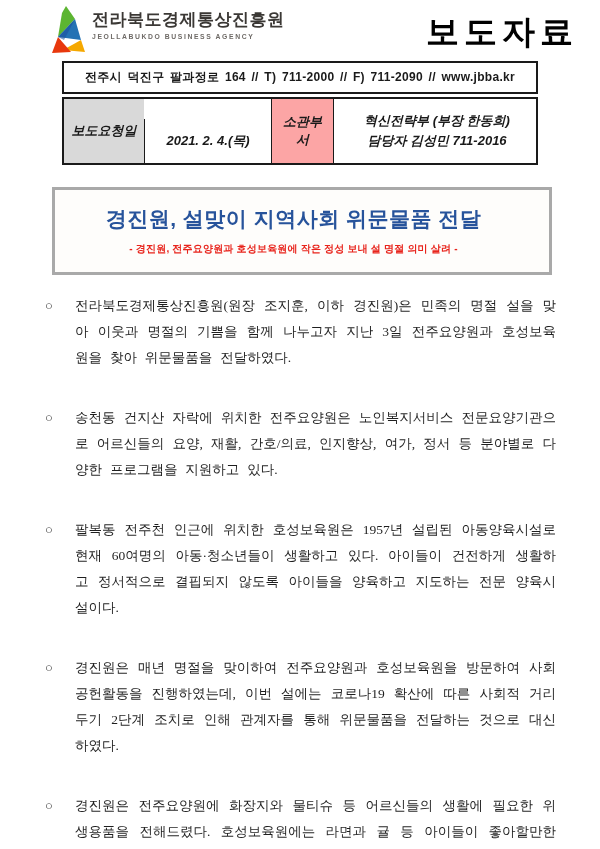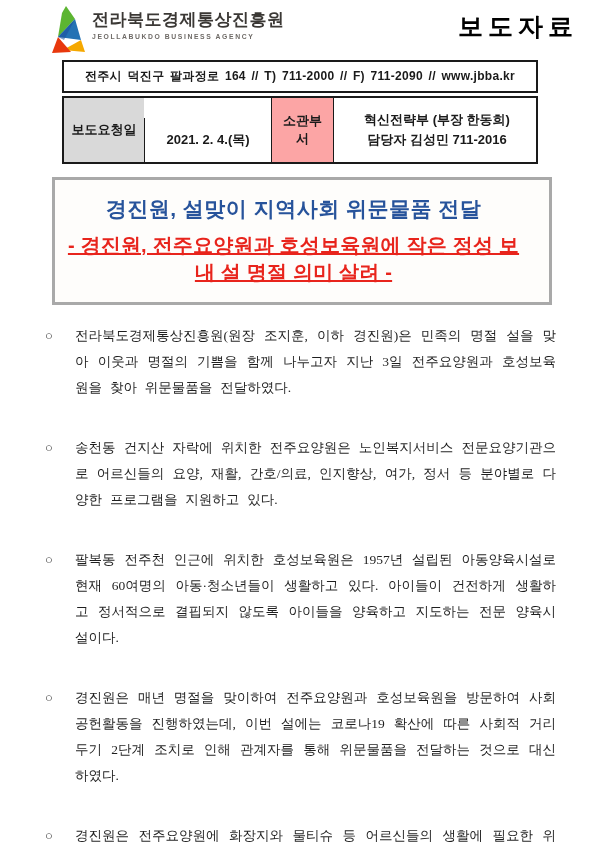--- a/index.html
+++ b/index.html
@@ -33,21 +33,21 @@
     line-height: 1.1;
   }
   .org-name-en {
     font-size: 6.8px;
     font-weight: 700;
     letter-spacing: 1.6px;
     color: #6e6a66;
     margin-top: 3px;
   }
   .doc-type {
-    font-size: 25px;
+    font-size: 33px;
     font-weight: 900;
     letter-spacing: 5px;
     color: #000000;
     padding-top: 4px;
   }
 
   
   .addr-box {
     margin: 6px 62px 0 62px;
     border: 2px solid #1a1a1a;
@@ -61,56 +61,56 @@
     background: #ffffff;
   }
 
   
   .info-table {
     margin: 3px 62px 0 62px;
     border: 2px solid #1a1a1a;
     display: flex;
     align-items: stretch;
     background: #ffffff;
+    font-style: italic;
   }
   .info-cell {
     display: flex;
     flex-direction: column;
     justify-content: center;
     font-size: 13px;
     font-weight: 700;
     padding: 5px 6px;
     min-height: 44px;
   }
   .info-cell.gray { background: #d9d9d9; align-items: center; text-align: center; }
   .cell-sep { border-left: 1.5px solid #1a1a1a; }
   .c1 { width: 80px; }
   .c2 { width: 127px; align-items: center; text-align: center; margin-top: 20px; }
   .c3 { width: 62px; }
   .c4 { flex: 1; align-items: center; text-align: left; padding-left: 10px; line-height: 1.55; }
 
   
   .title-box {
-    margin: 13px 48px 0 52px;
+    margin: 22px 48px 0 52px;
     border: 3px solid #a9a9a9;
     background: #fefdfb;
     padding: 15px 25px 16px 8px;
     text-align: center;
   }
   .main-title {
     font-size: 21px;
     font-weight: 800;
     letter-spacing: 0.5px;
   }
   .sub-title {
     margin-top: 9px;
-    font-size: 20px;
+    font-size: 10px;
     font-weight: 800;
     letter-spacing: 0.2px;
-    text-decoration: underline;
   }
 
   
   .body-area {
     margin: 18px 44px 0 45px;
     font-family: "Liberation Serif", "DejaVu Serif", serif;
     font-size: 13.5px;
     line-height: 26px;
     color: #1f1f1f;
   }

